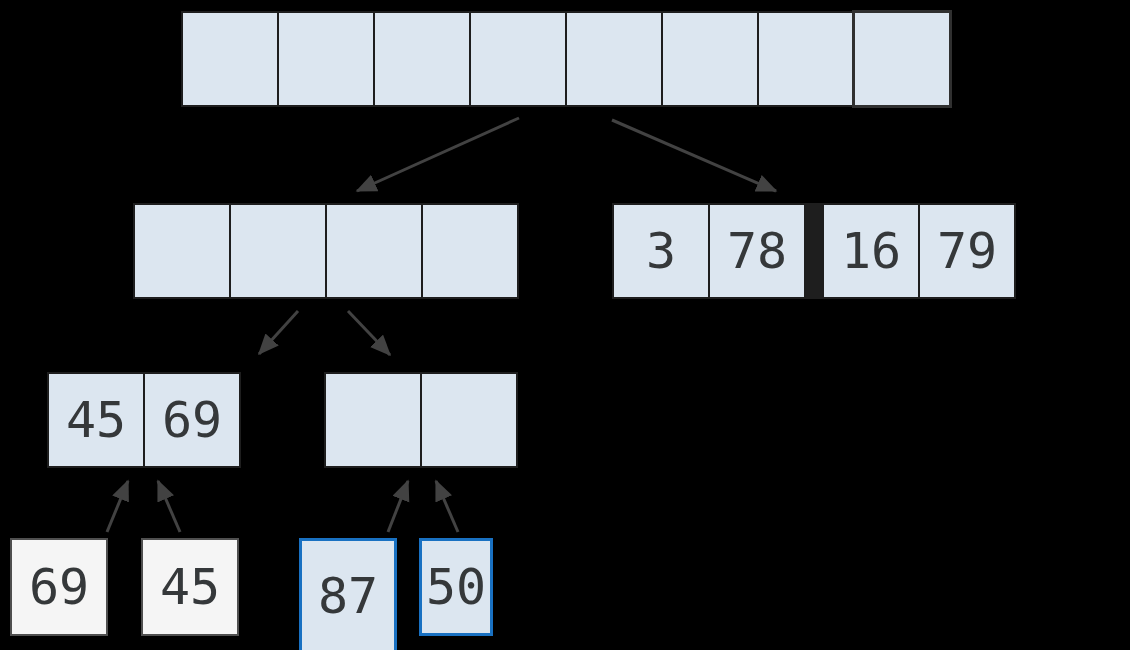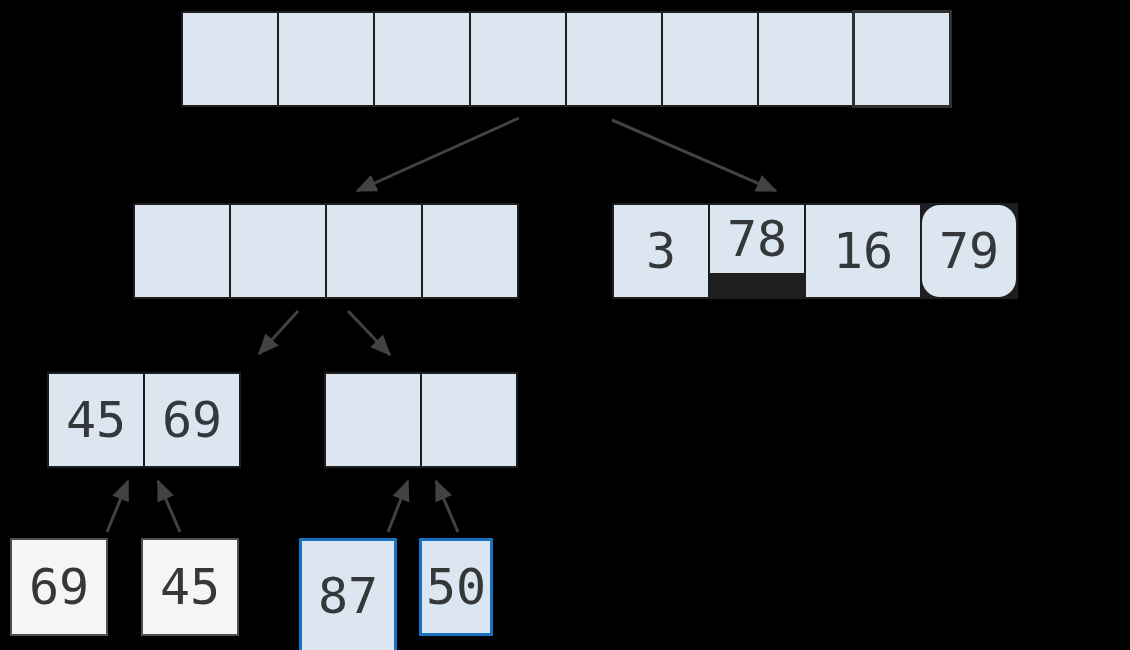--- a/index.html
+++ b/index.html
@@ -90,23 +90,23 @@
       <div class="cell highlight" style="width: 94px; height: 92px;"></div>
     </div>
     <div class="array" style="left: 133px; top: 203px;">
       <div class="cell" style="width: 94px; height: 92px;"></div>
       <div class="cell" style="width: 94px; height: 92px;"></div>
       <div class="cell" style="width: 94px; height: 92px;"></div>
       <div class="cell" style="width: 94px; height: 92px;"></div>
     </div>
     <div class="array" style="left: 612px; top: 203px;">
       <div class="cell" style="width: 94px; height: 92px;">3</div>
-      <div class="cell" style="width: 94px; height: 68px;">78</div>
-      <div class="cell" style="width: 114px; height: 92px;">16</div>
-      <div class="cell" style="width: 94px; height: 92px; border-radius: 18px;">79</div>
+      <div class="cell" style="width: 94px; height: 92px;">78</div>
+      <div class="cell" style="width: 94px; height: 92px; margin-left: 18px;">16</div>
+      <div class="cell" style="width: 94px; height: 92px;">79</div>
     </div>
     <div class="array" style="left: 47px; top: 372px;">
       <div class="cell" style="width: 94px; height: 92px;">45</div>
       <div class="cell" style="width: 94px; height: 92px;">69</div>
     </div>
     <div class="array" style="left: 324px; top: 372px;">
       <div class="cell" style="width: 94px; height: 92px;"></div>
       <div class="cell" style="width: 94px; height: 92px;"></div>
     </div>
     <div class="leaf" style="left: 10px; top: 538px; width: 98px; height: 98px;">69</div>

